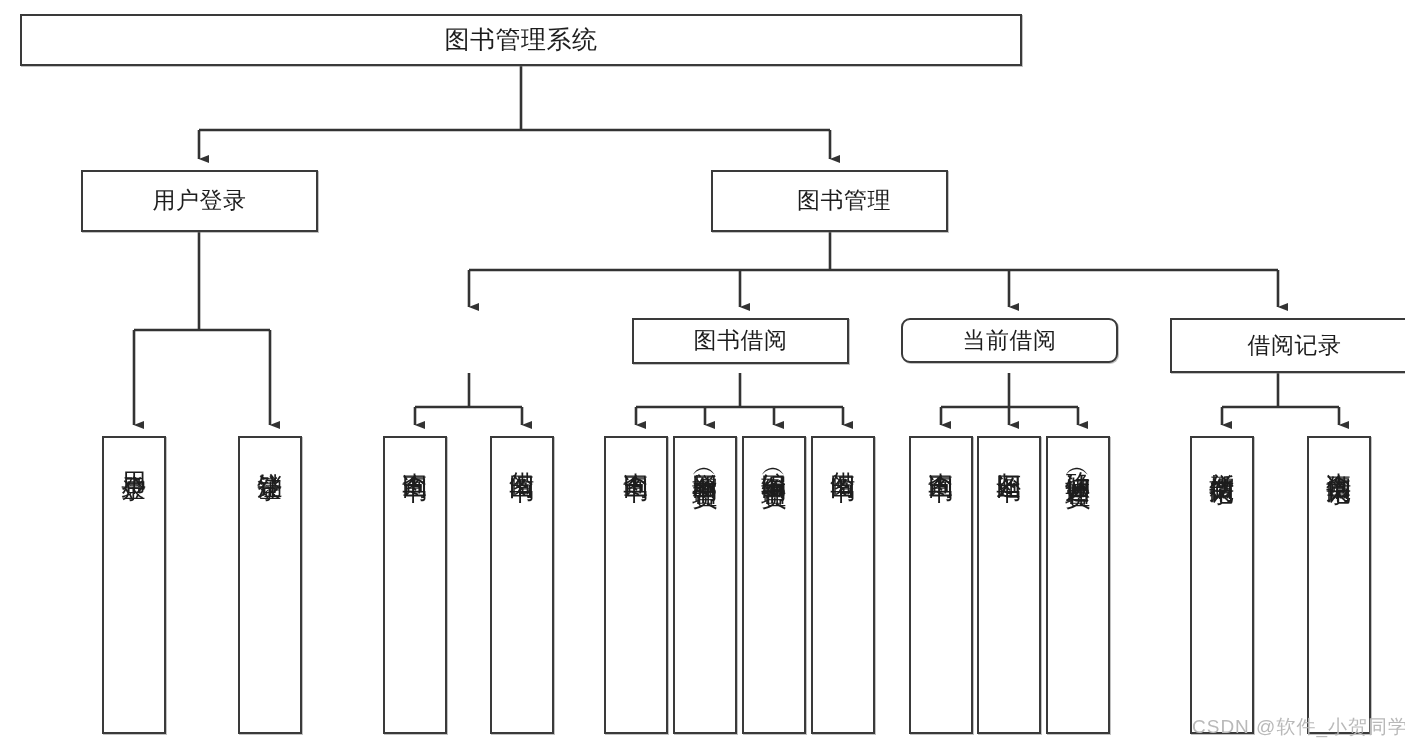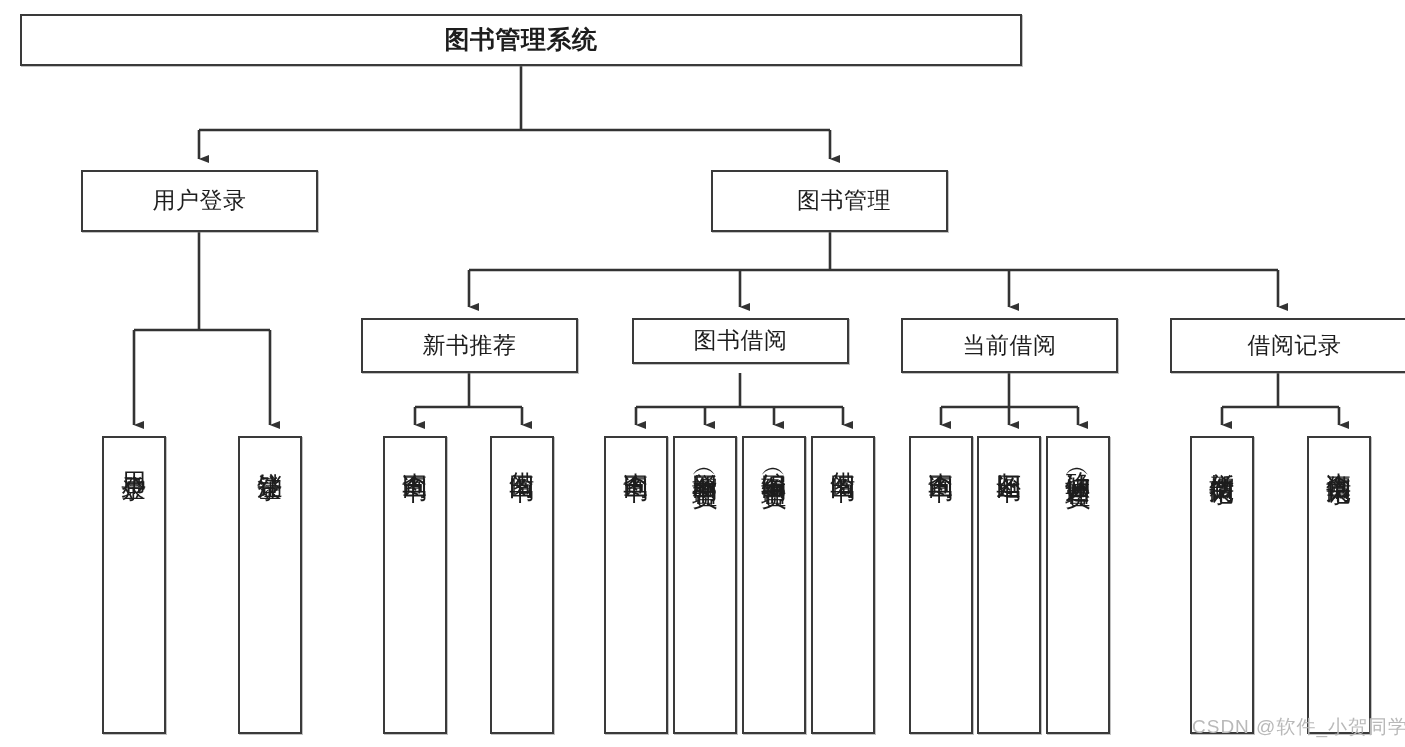--- a/index.html
+++ b/index.html
@@ -122,38 +122,35 @@
       <path d="M 1009 407 L 1009 425" marker-end="url(#arrowhead)"></path>
       <path d="M 1078 407 L 1078 425" marker-end="url(#arrowhead)"></path>
 
       <path d="M 1278 373 L 1278 407"></path>
       <path d="M 1222 407 L 1339 407"></path>
       <path d="M 1222 407 L 1222 425" marker-end="url(#arrowhead)"></path>
       <path d="M 1339 407 L 1339 425" marker-end="url(#arrowhead)"></path>
     </g>
   </svg>
 
-  <div class="node horiz root" style="left:20px; top:14px; width:1002px; height:52px;font-weight:bold;">
+  <div class="node horiz root" style="left:20px; top:14px; width:1002px; height:52px;">
     <span class="label">图书管理系统</span>
   </div>
 
   <div class="node horiz" style="left:81px; top:170px; width:237px; height:62px;">
     <span class="label">用户登录</span>
   </div>
   <div class="node horiz" style="left:711px; top:170px; width:237px; height:62px;padding-left:29px;">
     <span class="label">图书管理</span>
   </div>
 
-  <div class="node horiz" style="left:361px; top:318px; width:217px; height:55px;">
-    <span class="label">新书推荐</span>
-  </div>
   <div class="node horiz" style="left:632px; top:318px; width:217px; height:46px;">
     <span class="label">图书借阅</span>
   </div>
-  <div class="node horiz" style="left:901px; top:318px; width:217px; height:55px;">
+  <div class="node horiz" style="left:901px; top:318px; width:217px; height:45px;border-radius:9px;">
     <span class="label">当前借阅</span>
   </div>
   <div class="node horiz" style="left:1170px; top:318px; width:249px; height:55px;">
     <span class="label">借阅记录</span>
   </div>
 
   <div class="node leaf" style="left:102px; top:436px; width:64px; height:298px;">
     <span class="label">用户登录</span>
   </div>
   <div class="node leaf" style="left:238px; top:436px; width:64px; height:298px;">

